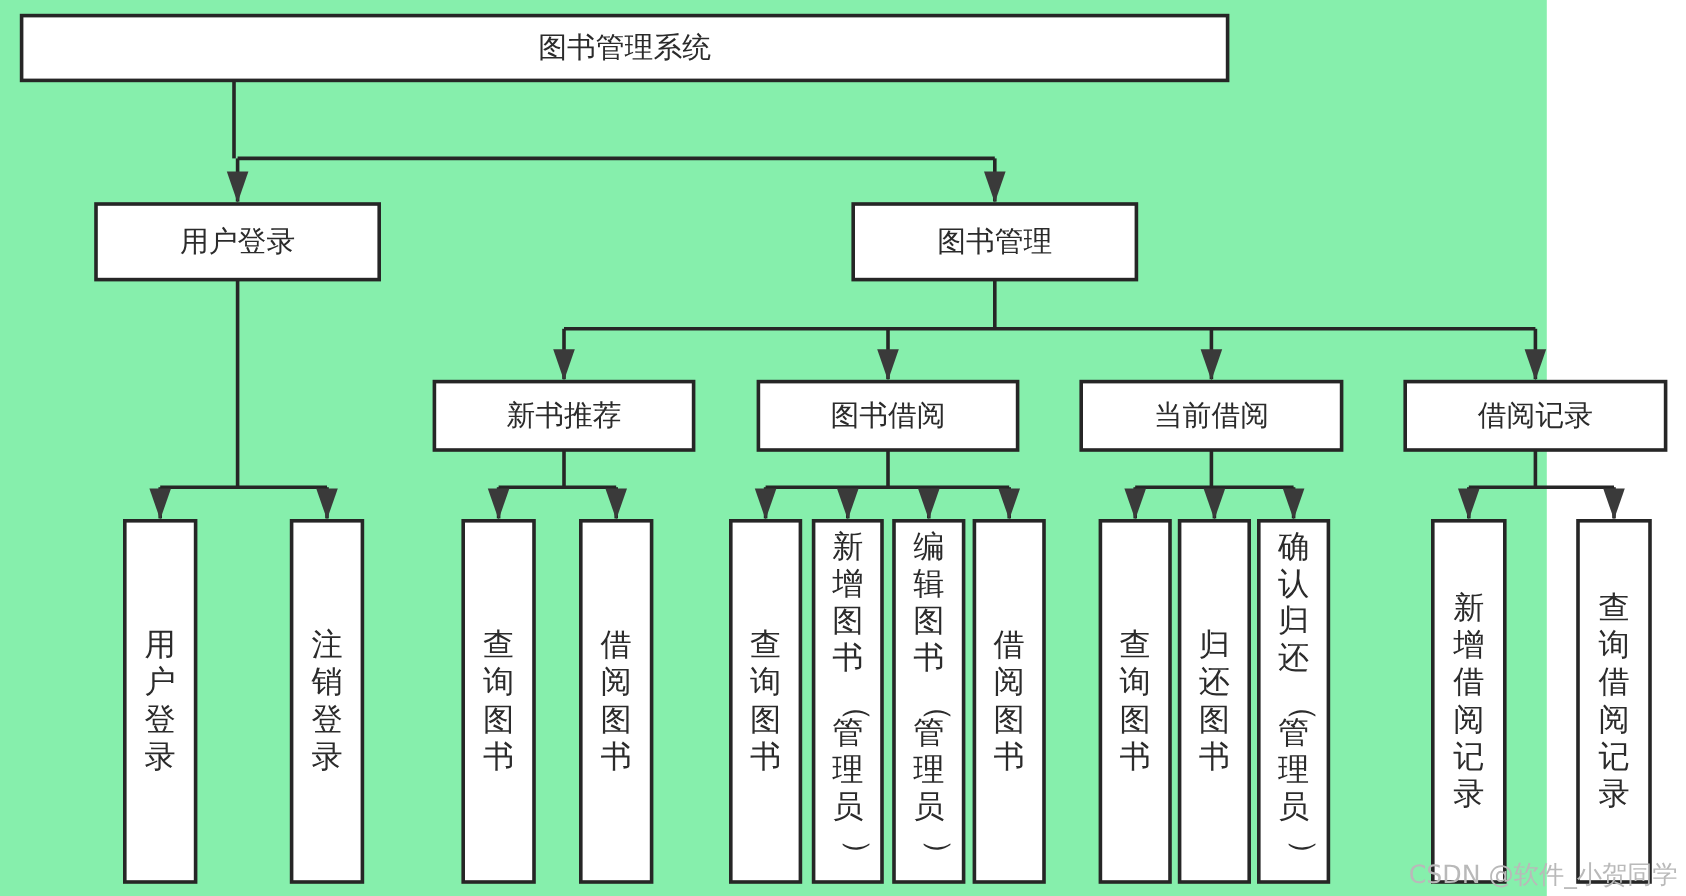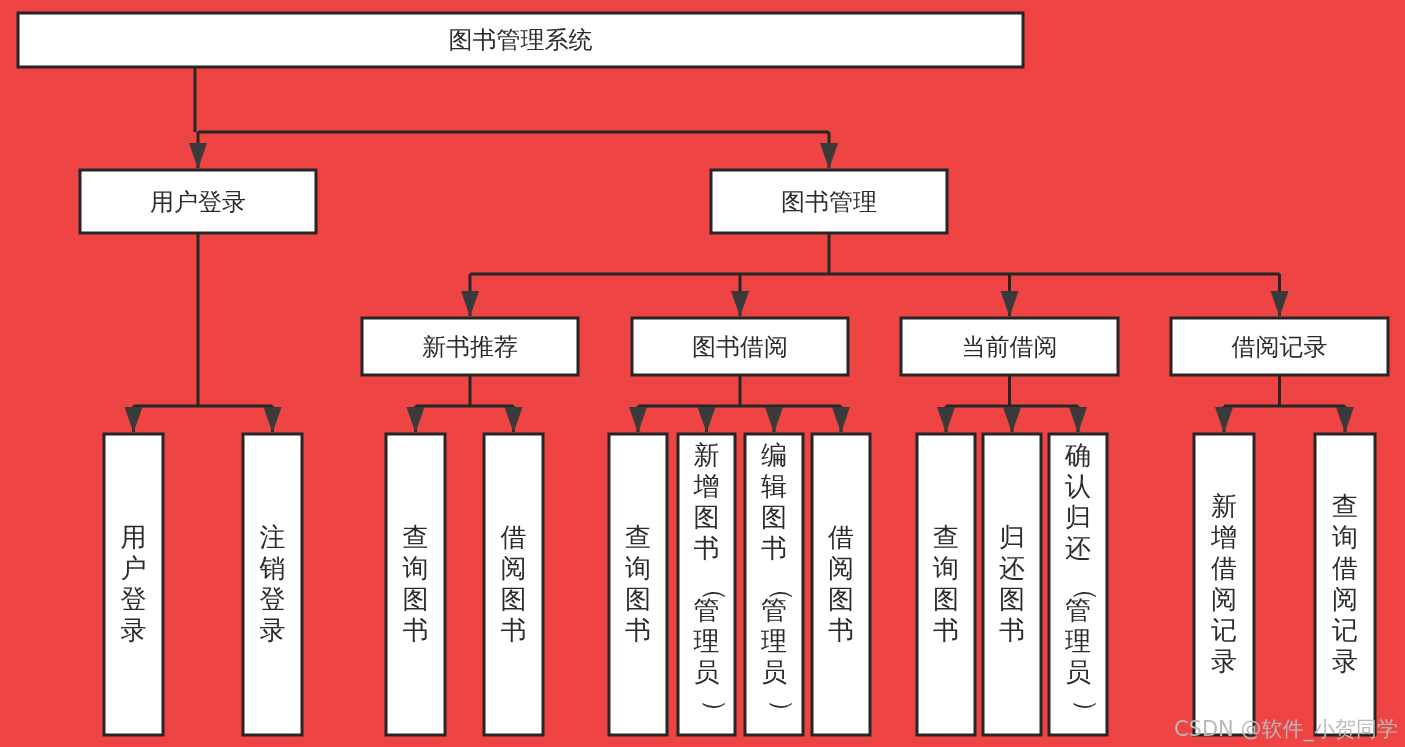--- a/index.html
+++ b/index.html
@@ -9,23 +9,23 @@
     background: #ffffff;
   }
   body {
     width: 1405px;
     height: 747px;
     overflow: hidden;
     font-family: "DejaVu Sans", "Liberation Sans", sans-serif;
   }
   #diagram-root {
     position: relative;
-    width: 1405px;
+    width: 1289px;
     height: 747px;
-    background: #ef4444;
+    background: #86efac;
   }
   svg#diagram-svg {
     position: absolute;
     left: 0;
     top: 0;
     width: 1405px;
     height: 747px;
     display: block;
   }
   .node-rect {

